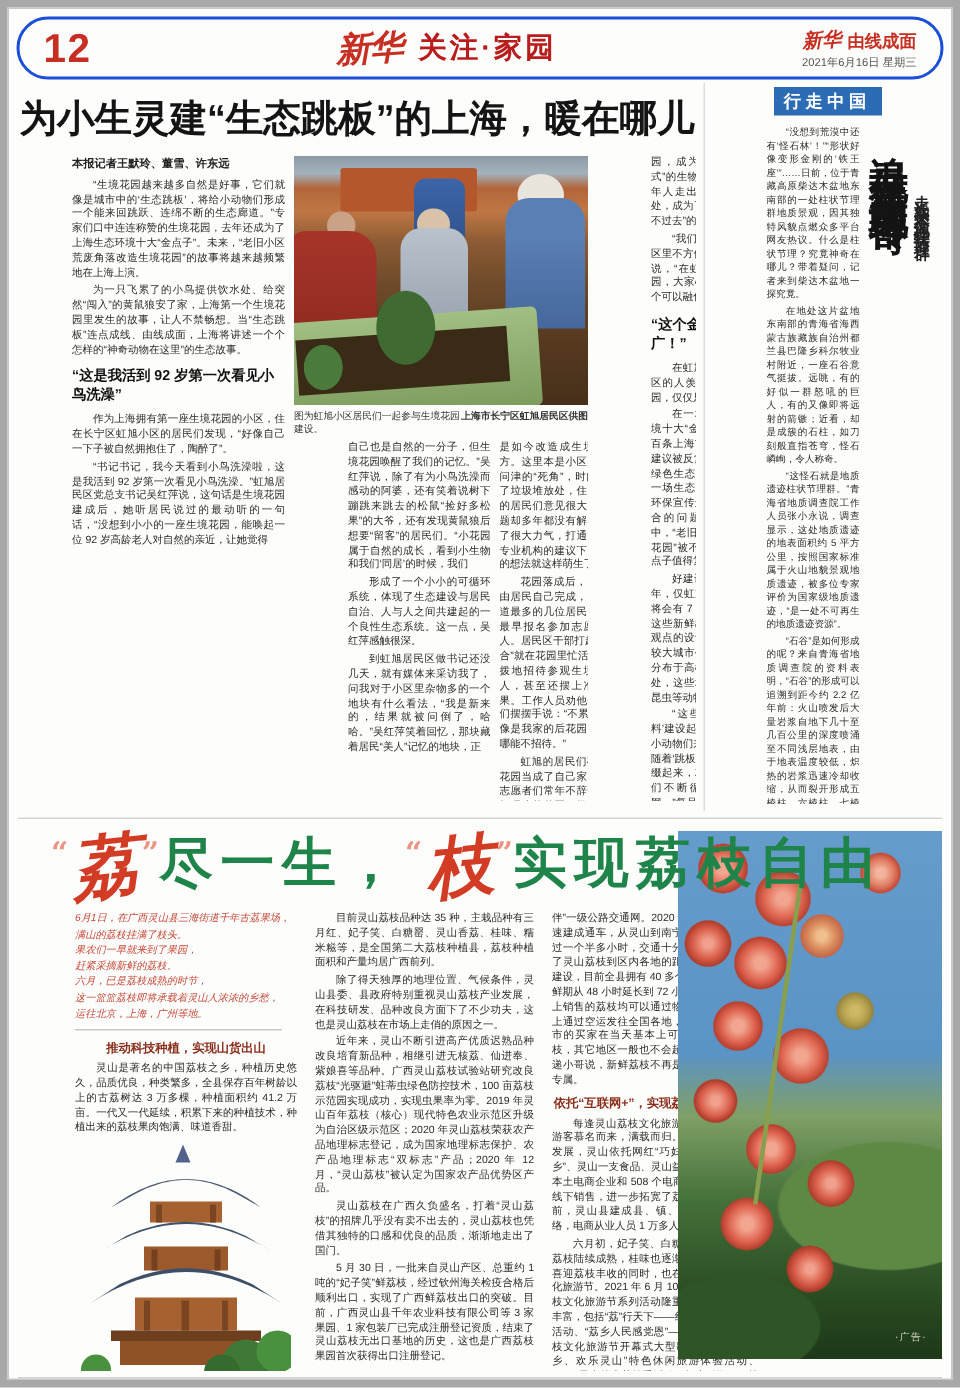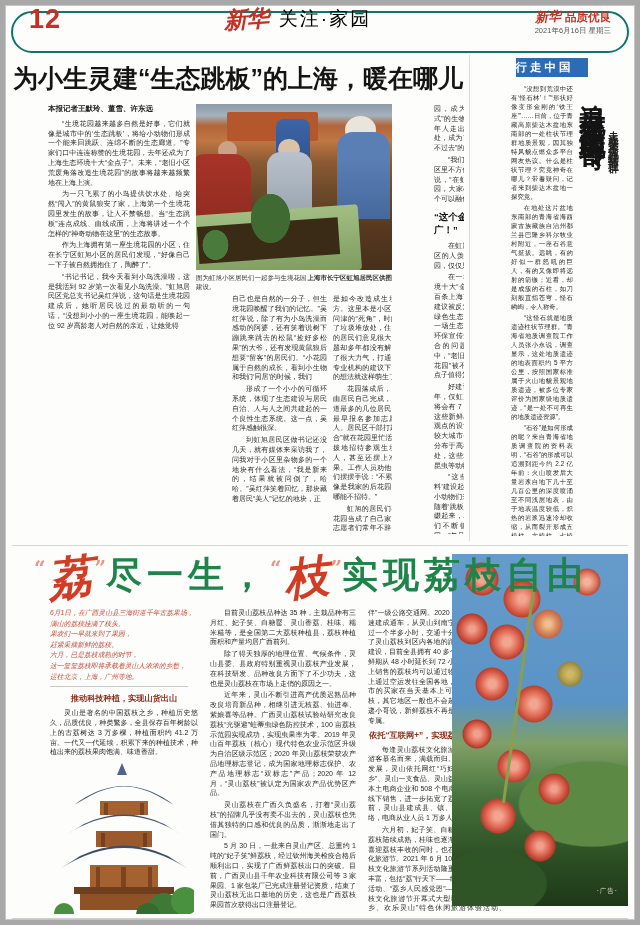--- a/index.html
+++ b/index.html
@@ -1,24 +1,24 @@
 <!DOCTYPE html>
 <html><head>
 <meta charset="utf-8">
 <style>
   html,body{margin:0;padding:0;}
   body{width:640px;height:925px;background:#a8a8a8;font-family:"Liberation Sans",sans-serif;position:relative;overflow:hidden;}
   .page{position:absolute;left:5px;top:5px;width:628px;height:913px;background:#fdfdfb;border:1px solid #c6c6c6;overflow:hidden;}
 
   
-  .masthead{margin:5px 5px 0;height:42px;border:2px solid #0f766e;border-radius:22px;display:flex;align-items:flex-end;padding:16px 16px;box-sizing:border-box;}
+  .masthead{margin:5px 5px 0;height:42px;border:2px solid #1d4ed8;border-radius:22px;display:flex;align-items:center;padding:4px 16px;box-sizing:border-box;}
   .page-num{color:#c62f22;font-size:27px;font-weight:900;letter-spacing:1px;}
   .mast-center{flex:1;text-align:center;white-space:nowrap;}
   .brand-script{color:#c62f22;font-family:"DejaVu Serif",serif;font-style:italic;font-weight:bold;font-size:23px;letter-spacing:-1px;display:inline-block;transform:rotate(-4deg);margin-right:6px;}
-  .mast-section{color:#000000;font-size:19px;font-weight:400;letter-spacing:2px;vertical-align:2px;}
+  .mast-section{color:#b91c1c;font-size:19px;font-weight:700;letter-spacing:2px;vertical-align:2px;}
   .mast-right{text-align:right;line-height:1.1;}
   .brand-script-sm{color:#c62f22;font-family:"DejaVu Serif",serif;font-style:italic;font-weight:bold;font-size:13px;display:inline-block;transform:rotate(-4deg);}
   .brand-right{color:#c62f22;font-size:11.5px;font-weight:900;}
   .mast-date{color:#555;font-size:7.5px;margin-top:2px;}
 
   
   .content{display:flex;margin:2px 6px 0;height:486px;overflow:hidden;}
   .main-zone{width:452px;flex:none;}
   .main-headline{font-size:25px;font-weight:900;color:#141414;text-align:center;margin:7px 0 9px;letter-spacing:0px;white-space:nowrap;}
   .cols{display:flex;gap:6px;height:430px;overflow:hidden;}
@@ -46,21 +46,21 @@
   .p1-soil{left:1%;bottom:7%;width:72%;height:22%;background:#3a2b17;transform:rotate(-4deg);}
   .p1-plant1{left:26%;bottom:13%;width:24%;height:36%;background:radial-gradient(ellipse at center,#3f6b33 0 58%,transparent 60%);}
   .p1-plant2{left:2%;bottom:4%;width:16%;height:22%;background:radial-gradient(ellipse at center,#4a7a3c 0 58%,transparent 60%);}
   .caption-row{display:flex;justify-content:space-between;font-size:6.5px;color:#333;margin:3px 0 3px;line-height:9px;}
   .caption-credit{font-weight:bold;white-space:nowrap;}
   .subcols{display:flex;gap:6px;height:240px;overflow:hidden;}
   .subcol{width:95px;flex:none;overflow:hidden;}
 
   
   .rail{flex:1;border-left:1px solid #dcdcdc;margin-left:5px;padding-left:5px;overflow:hidden;}
-  .rail-tag{width:72px;margin:3px auto 7px;background:#2c6cb5;color:#fff;font-size:11.5px;font-weight:bold;text-align:left;letter-spacing:3px;padding:2px 0;}
+  .rail-tag{width:72px;margin:3px auto 7px;background:#2c6cb5;color:#fff;font-size:11.5px;font-weight:bold;text-align:center;letter-spacing:3px;padding:2px 0;}
   .rail-body{display:flex;gap:4px;height:452px;overflow:hidden;}
   .rail-colL{width:62px;flex:none;overflow:hidden;}
   .rail-colR{flex:1;overflow:hidden;}
   .rail .bodytext{font-size:6.4px;line-height:9px;}
   .rail-head-strip{width:52px;flex:none;display:flex;}
   .rail-head-big{writing-mode:vertical-rl;font-size:26px;font-weight:900;color:#141414;line-height:32px;letter-spacing:4px;height:420px;}
   .rail-sub{writing-mode:vertical-rl;font-size:10.5px;font-weight:bold;color:#222;letter-spacing:3px;margin-top:38px;height:340px;}
 
   
   .lychee{position:relative;margin:4px 6px 0;height:372px;border-top:1px solid #d5d5d5;border-bottom:1px solid #cfcfcf;overflow:hidden;}
@@ -106,37 +106,38 @@
 
   <div class="masthead">
     <div class="page-num">12</div>
     <div class="mast-center">
       <span class="brand-script">新华</span>
       <span class="mast-section">关注·家园</span>
     </div>
     <div class="mast-right">
       <div>
         <span class="brand-script-sm">新华</span>
-        <span class="brand-right">品质优良</span>
+        <span class="brand-right">由线成面</span>
       </div>
       <div class="mast-date">2021年6月16日 星期三</div>
     </div>
   </div>
 
   <div class="content">
     <div class="main-zone">
       <h1 class="main-headline">为小生灵建“生态跳板”的上海，暖在哪儿</h1>
       <div class="cols">
 
         <div class="colA bodytext">
           <div class="byline">本报记者王默玲、董雪、许东远</div>
           <div>
               <p>“生境花园越来越多自然是好事，它们就像是城市中的‘生态跳板’，将给小动物们形成一个能来回跳跃、连绵不断的生态廊道。”专家们口中连连称赞的生境花园，去年还成为了上海生态环境十大“金点子”。未来，“老旧小区荒废角落改造生境花园”的故事将越来越频繁地在上海上演。</p>
               <p>为一只飞累了的小鸟提供饮水处、给突然“闯入”的黄鼠狼安了家，上海第一个生境花园里发生的故事，让人不禁畅想。当“生态跳板”连点成线、由线成面，上海将讲述一个个怎样的“神奇动物在这里”的生态故事。</p>
             </div>
+          <div class="subhead">“这是我活到 92 岁第一次看见小鸟洗澡”</div>
           <div>
               <p>作为上海拥有第一座生境花园的小区，住在长宁区虹旭小区的居民们发现，“好像自己一下子被自然拥抱住了，陶醉了”。</p>
               <p>“书记书记，我今天看到小鸟洗澡啦，这是我活到 92 岁第一次看见小鸟洗澡。”虹旭居民区党总支书记吴红萍说，这句话是生境花园建成后，她听居民说过的最动听的一句话，“没想到小小的一座生境花园，能唤起一位 92 岁高龄老人对自然的亲近，让她觉得</p>
             </div>
         </div>
 
         <div class="colMid">
           <div class="photo1">
             <div class="p1-wall"></div>
             <div class="p1-person-blue"></div>

